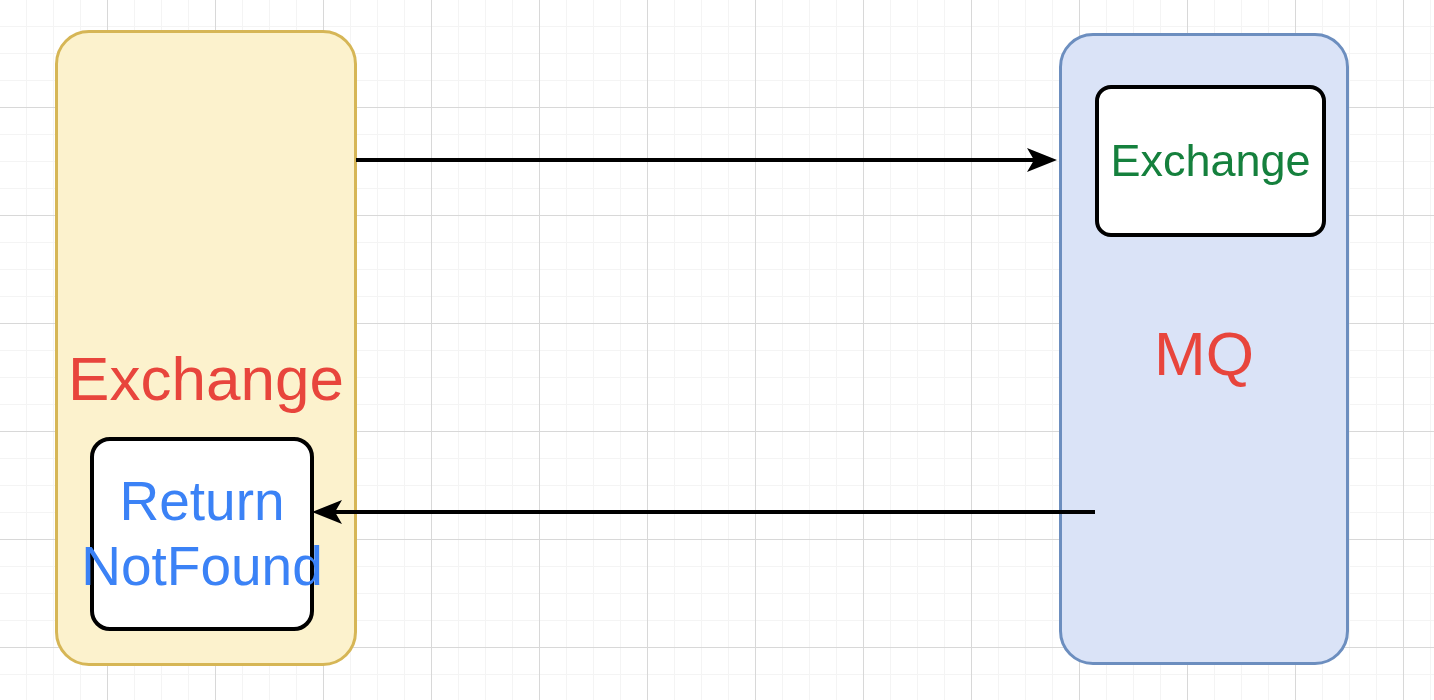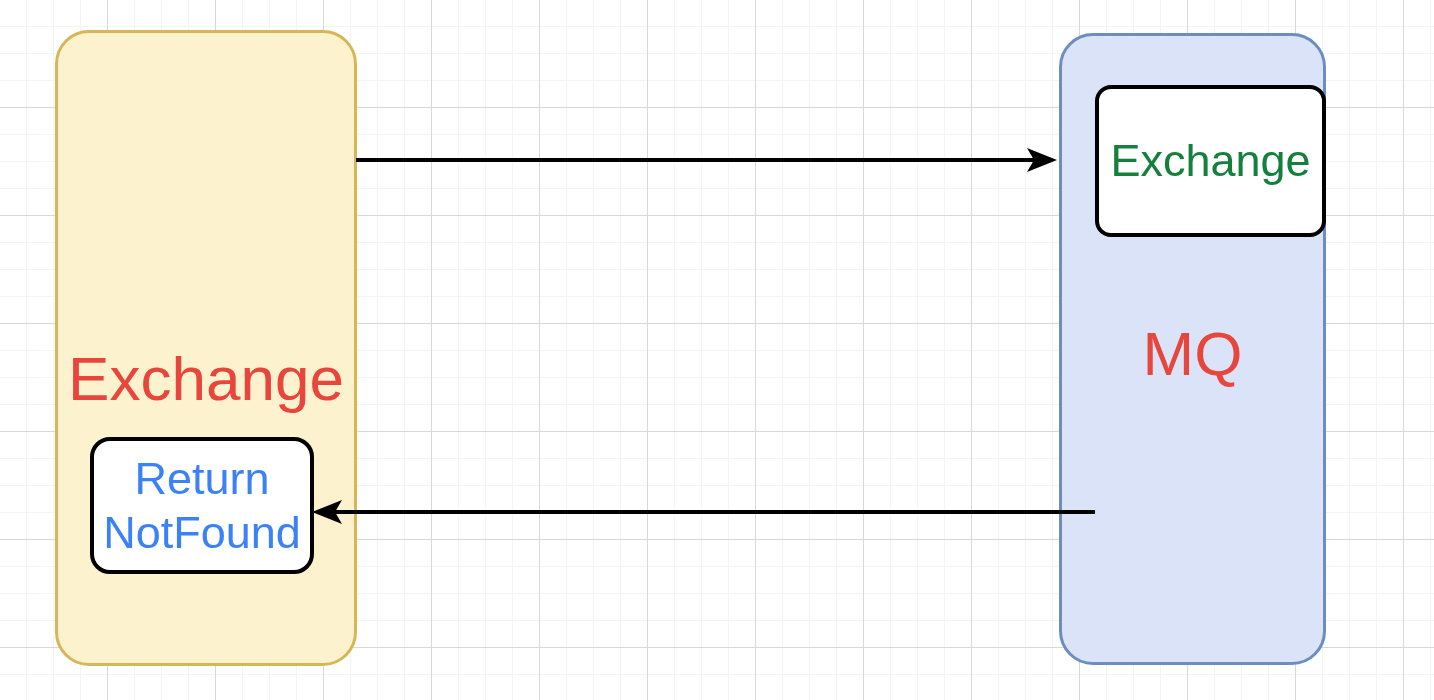--- a/index.html
+++ b/index.html
@@ -56,39 +56,39 @@
     font-size: 62px;
     line-height: 1.04;
     white-space: nowrap;
   }
 
   
   #return-listener-node {
     left: 90px;
     top: 437px;
     width: 224px;
-    height: 137px;
+    height: 194px;
     background: #ffffff;
     border: 4px solid #000000;
     border-radius: 20px;
     color: #3b82f6;
-    font-size: 45px;
+    font-size: 55px;
     line-height: 1.18;
   }
   #return-listener-node .line {
     display: block;
     text-align: center;
     white-space: nowrap;
   }
 
   
   #mq-broker-node {
     left: 1059px;
     top: 33px;
-    width: 267px;
+    width: 290px;
     height: 632px;
     background: #dae3f7;
     border: 3px solid #6c8ebf;
     border-radius: 34px;
   }
   #mq-broker-label {
     position: absolute;
     left: 0;
     right: 0;
     top: 285px;

